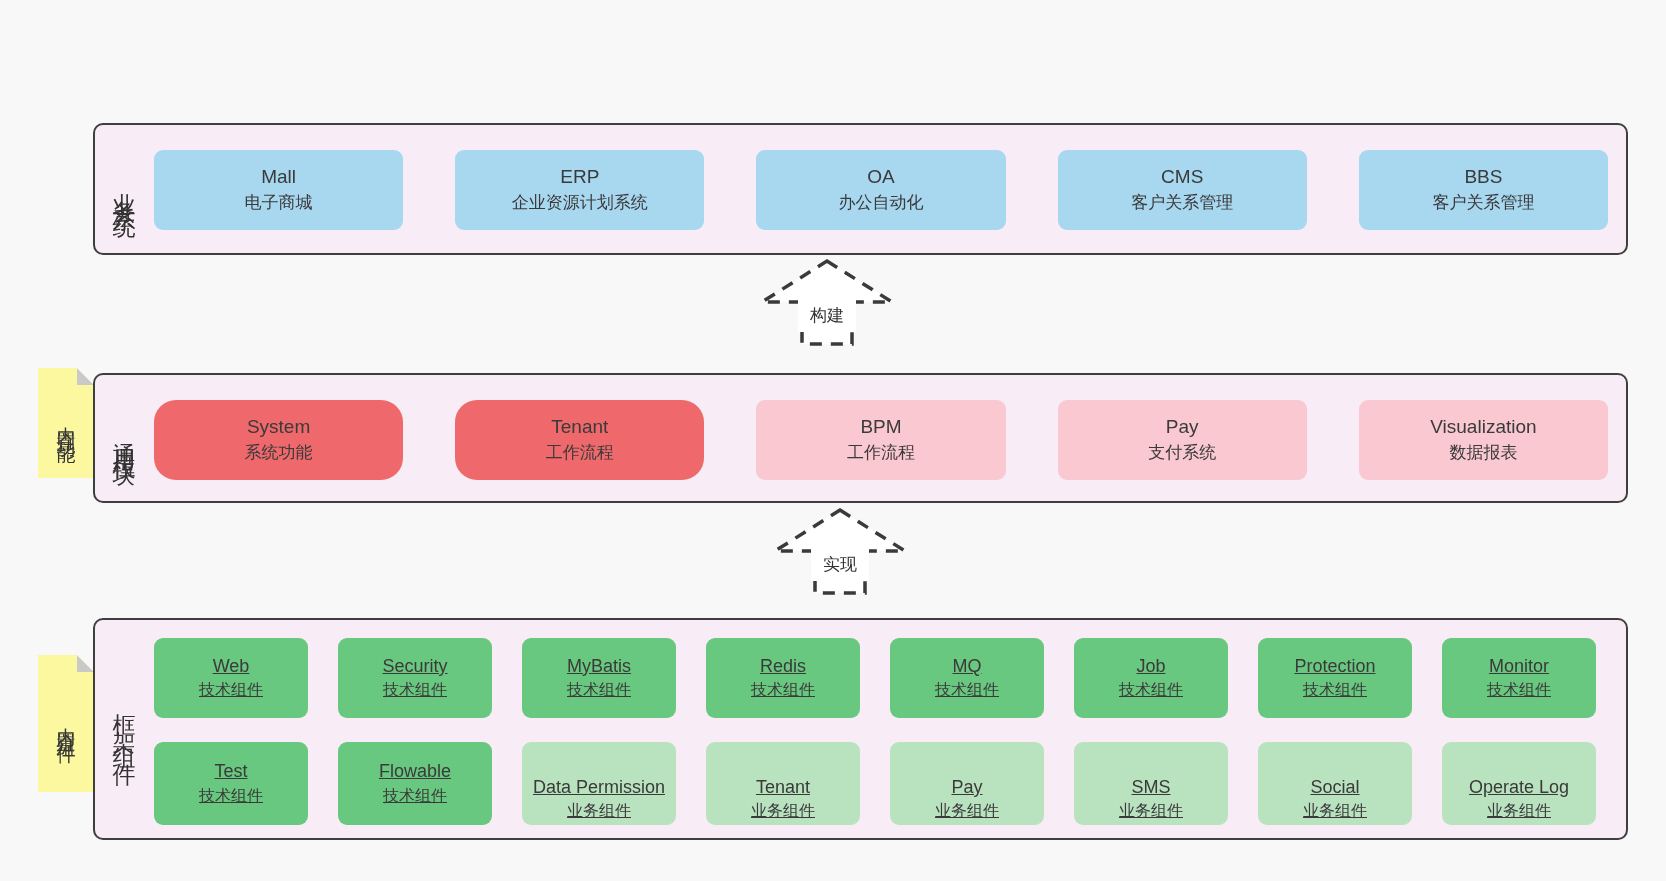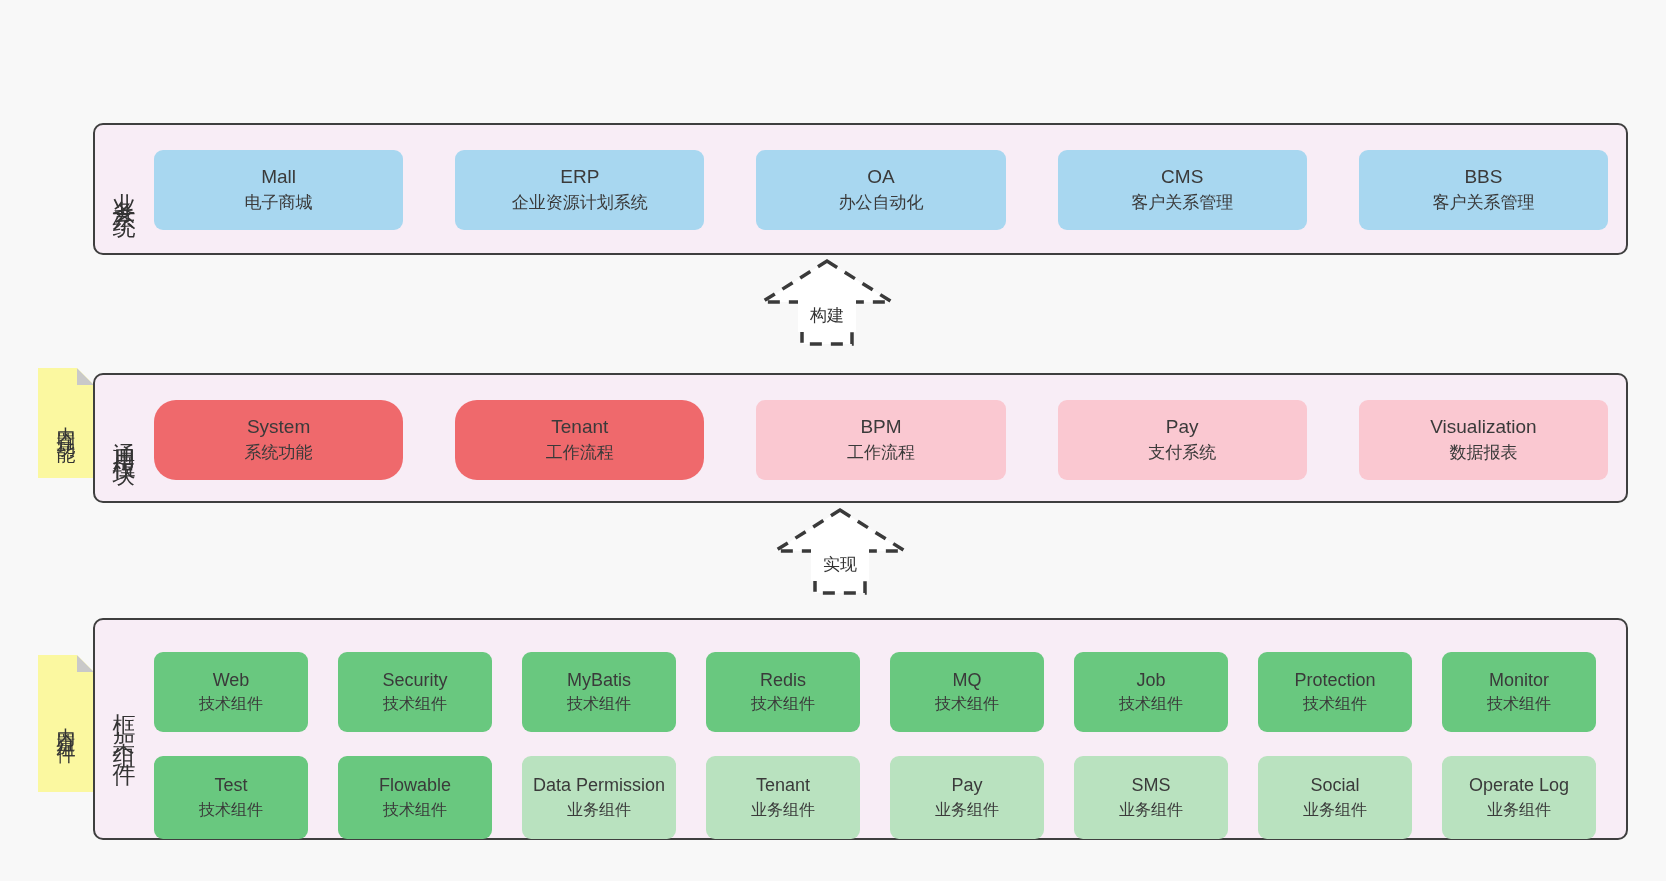--- a/index.html
+++ b/index.html
@@ -30,43 +30,43 @@
   }
   #framework-panel .v-label { letter-spacing:17px; }
 
   .row6 {
     position:absolute; left:59px; right:18px; top:25px; height:80px;
     display:flex; gap:52px;
   }
   .row6 .box { flex:1; }
 
   .grid8 {
-    position:absolute; left:59px; right:30px; top:32px;
+    position:absolute; left:59px; right:30px; top:18px;
     display:grid; grid-template-columns:repeat(8,1fr);
     grid-template-rows:80px 83px;
-    column-gap:30px; row-gap:24px;
+    column-gap:30px; row-gap:24px;text-decoration:underline;
   }
 
   .box {
     border-radius:9px;
     display:flex; flex-direction:column;
     align-items:center; justify-content:center;
     text-align:center; line-height:1.42;
     padding:2px 8px;
   }
   .box-name { font-size:19px; }
   .box-desc { font-size:17px; }
   .grid8 .box-name { font-size:18px; }
   .grid8 .box-desc { font-size:16px; }
 
   .blue       { background:#a8d7f0; }
   .red        { background:#ef696c;border-radius:22px; }
   .pink       { background:#fac8d1; }
   .green      { background:#69c87f; }
-  .lightgreen { background:#b9e2bf; }
+  .lightgreen { background:#b9e2bf;justify-content:flex-end; }
 
   .arrow { position:absolute; width:150px; height:88px; z-index:1; }
   #arrow-build     { left:752px; top:258px; }
   #arrow-implement { left:765px; top:507px; }
   .arrow-path {
     fill:#ffffff; stroke:#3a3a3a; stroke-width:3.5;
     stroke-dasharray:12 9; stroke-linejoin:miter;
   }
   .arrow-text { font-size:17px; fill:#333; font-family:"Liberation Sans","DejaVu Sans",sans-serif; }
 

